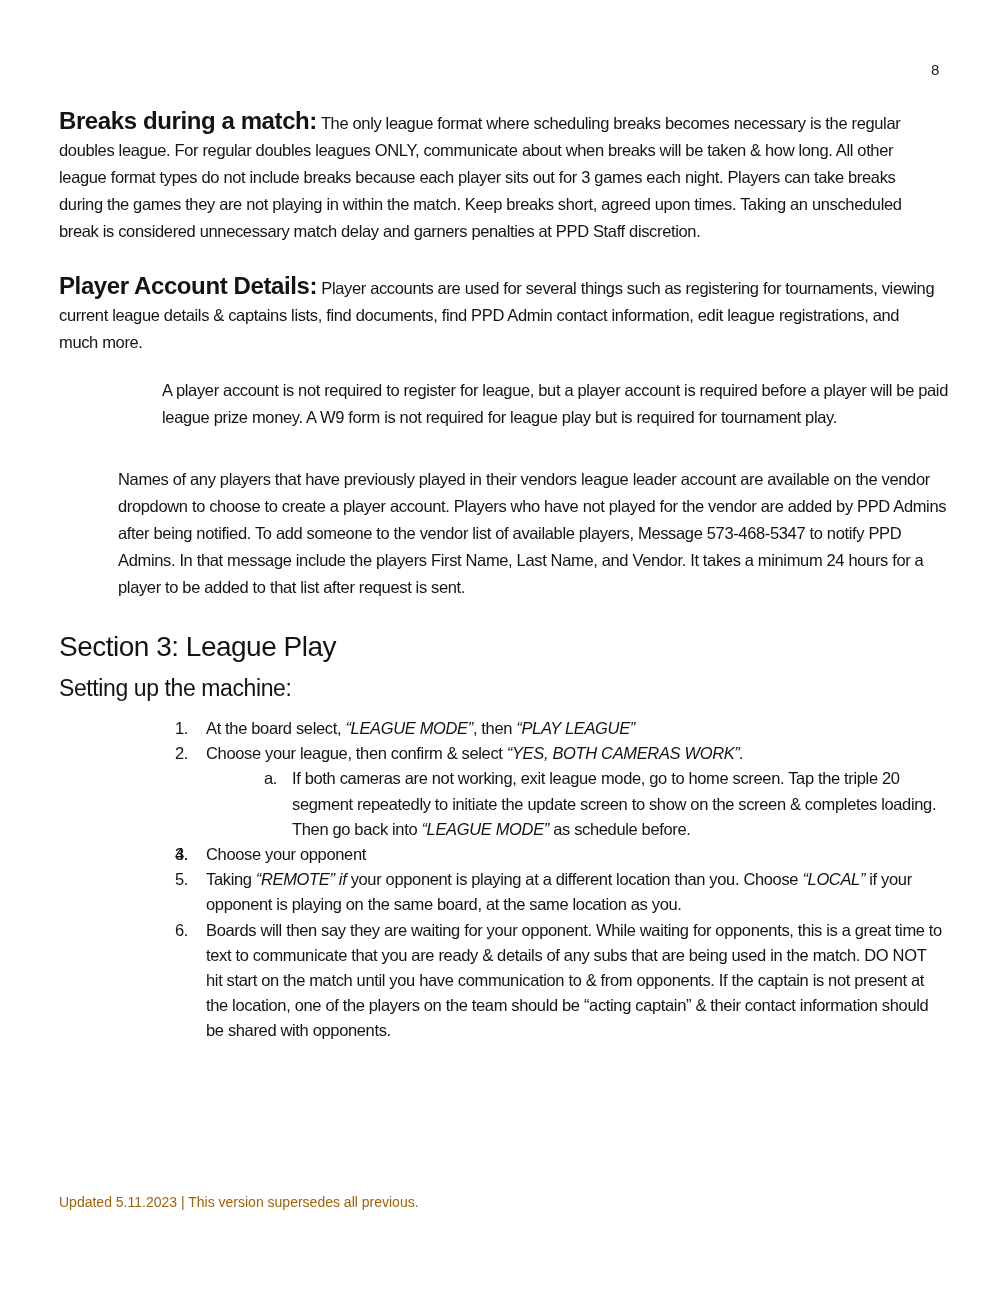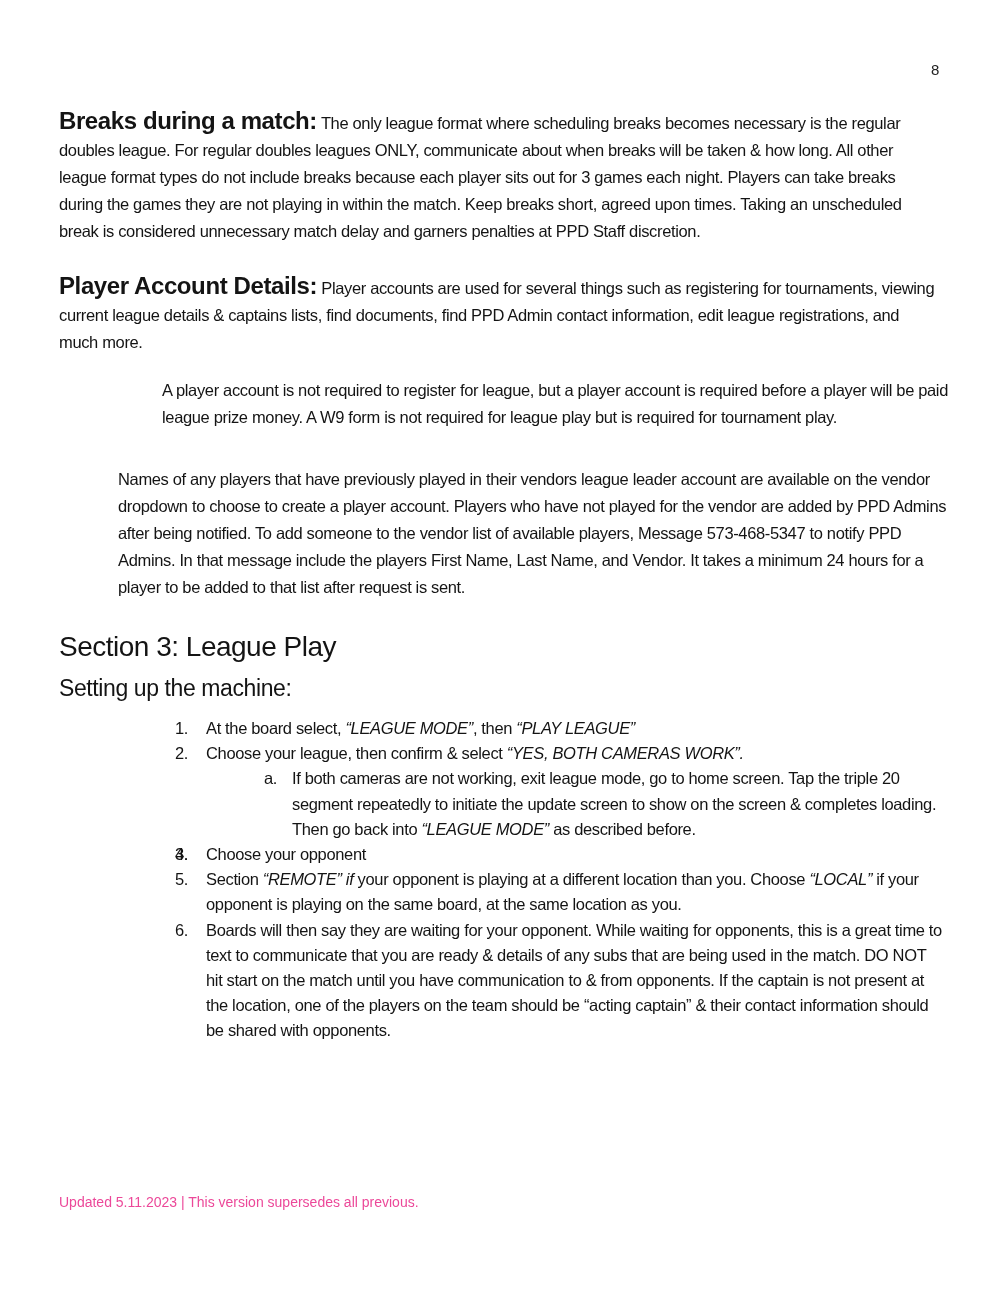--- a/index.html
+++ b/index.html
@@ -11,21 +11,21 @@
   .lead-head { font-size:24px; font-weight:bold; letter-spacing:-0.4px; }
   .indent-para { position:absolute; left:118px; width:830px; }
   .section-title { position:absolute; left:59px; top:631px; font-size:28px; letter-spacing:-0.5px;text-align:right; }
   .sub-title { position:absolute; left:59px; top:675px; font-size:23px; letter-spacing:-0.4px; }
   ol.steps { position:absolute; left:175px; top:716px; width:770px; margin:0; padding:0; list-style:none; }
   ol.steps li { position:relative; padding-left:31px; font-size:16.5px; line-height:25.2px; letter-spacing:-0.35px; }
   ol.steps li .num { position:absolute; left:0; top:0; }
   ol.sub { list-style:none; margin:0; padding:0 0 0 58px; }
   ol.sub li { padding-left:28px; position:relative; }
   em { }
-  .footer { position:absolute; left:59px; top:1194px; font-size:14px; color:#ec4899; }
+  .footer { position:absolute; left:59px; top:1194px; font-size:14px; color:#a16207; }
 </style>
 </head>
 <body>
 
 <div class="page-number">8</div>
 
 <div class="block body-text" style="top:107px;">
   <span class="lead-head">Breaks during a match:</span><span> The only league format where scheduling breaks becomes necessary is the regular doubles league. For regular doubles leagues ONLY, communicate about when breaks will be taken &amp; how long. All other league format types do not include breaks because each player sits out for 3 games each night. Players can take breaks during the games they are not playing in within the match. Keep breaks short, agreed upon times. Taking an unscheduled break is considered unnecessary match delay and garners penalties at PPD Staff discretion.</span>
 </div>
 
@@ -43,34 +43,34 @@
   <li>
     <span class="num">1.</span>
     <span>At the board select, </span><em>“LEAGUE MODE”</em><span>, then </span><em>“PLAY LEAGUE”</em>
   </li>
   <li>
     <span class="num">2.</span>
     <span>Choose your league, then confirm &amp; select </span><em>“YES, BOTH CAMERAS WORK”.</em>
     <ol class="sub">
       <li>
         <span class="num">a.</span>
-        <span>If both cameras are not working, exit league mode, go to home screen. Tap the triple 20 segment repeatedly to initiate the update screen to show on the screen &amp; completes loading. Then go back into </span><em>“LEAGUE MODE”</em><span> as described before.</span>
+        <span>If both cameras are not working, exit league mode, go to home screen. Tap the triple 20 segment repeatedly to initiate the update screen to show on the screen &amp; completes loading. Then go back into </span><em>“LEAGUE MODE”</em><span> as schedule before.</span>
       </li>
     </ol>
   </li>
   <li>
     <span class="num">3.</span>
   </li>
   <li>
     <span class="num">4.</span>
     <span>Choose your opponent</span>
   </li>
   <li>
     <span class="num">5.</span>
-    <span>Section </span><em>“REMOTE” if</em><span> your opponent is playing at a different location than you. Choose </span><em>“LOCAL”</em><span> if your opponent is playing on the same board, at the same location as you.</span>
+    <span>Taking </span><em>“REMOTE” if</em><span> your opponent is playing at a different location than you. Choose </span><em>“LOCAL”</em><span> if your opponent is playing on the same board, at the same location as you.</span>
   </li>
   <li>
     <span class="num">6.</span>
     <span>Boards will then say they are waiting for your opponent. While waiting for opponents, this is a great time to text to communicate that you are ready &amp; details of any subs that are being used in the match. DO NOT hit start on the match until you have communication to &amp; from opponents. If the captain is not present at the location, one of the players on the team should be “acting captain” &amp; their contact information should be shared with opponents.</span>
   </li>
 </ol>
 
 <div class="footer">Updated 5.11.2023 | This version supersedes all previous.</div>
 
 </body></html>

